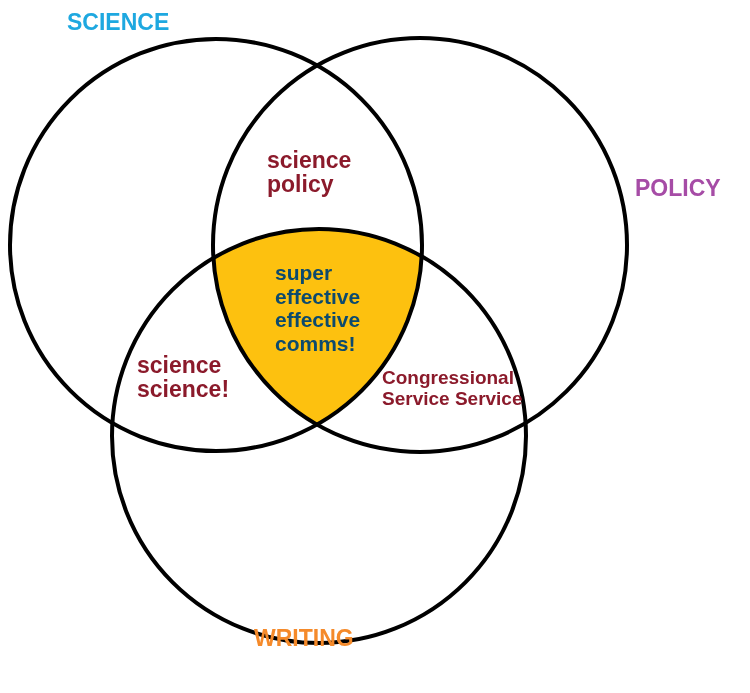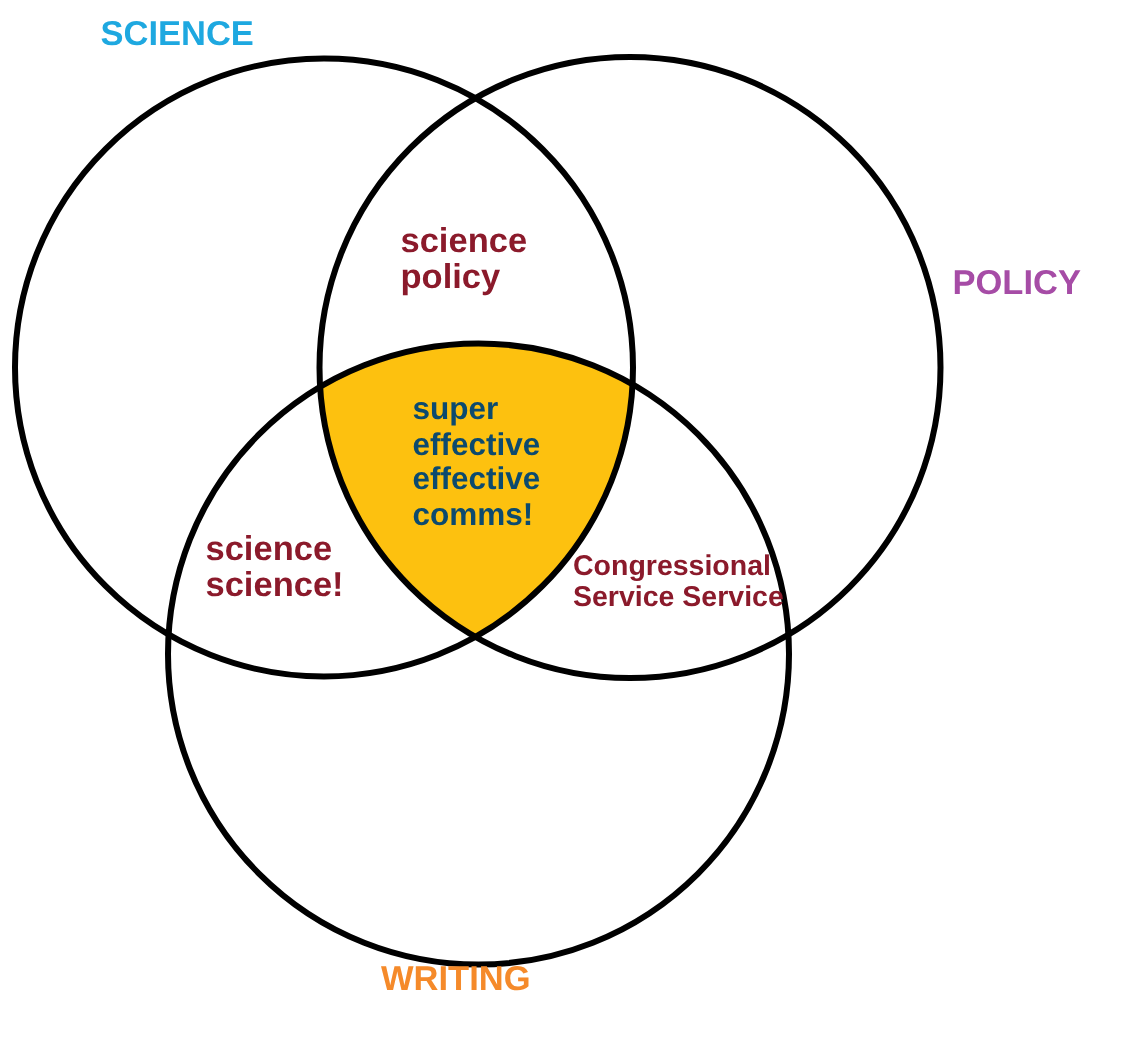--- a/index.html
+++ b/index.html
@@ -29,21 +29,21 @@
       <circle cx="319" cy="436" r="207" fill="#fdc10f"></circle>
     </g>
   </g>
   <circle cx="216" cy="245" r="206" fill="none" stroke="#000" stroke-width="4"></circle>
   <circle cx="420" cy="245" r="207" fill="none" stroke="#000" stroke-width="4"></circle>
   <circle cx="319" cy="436" r="207" fill="none" stroke="#000" stroke-width="4"></circle>
 </svg>
 
 <div class="lbl set" style="left:67px;top:10px;color:#1ea8e0;">SCIENCE</div>
 <div class="lbl set" style="left:635px;top:176px;color:#a64ca6;">POLICY</div>
-<div class="lbl set" style="left:254px;top:640px;color:#f58a2a;">WRITING</div>
+<div class="lbl set" style="left:254px;top:626px;color:#f58a2a;">WRITING</div>
 
 <div class="lbl region" style="left:267px;top:148px;">
   <div>science</div>
   <div>policy</div>
 </div>
 
 <div class="lbl region" style="left:137px;top:353px;">
   <div>science</div>
   <div>science!</div>
 </div>

